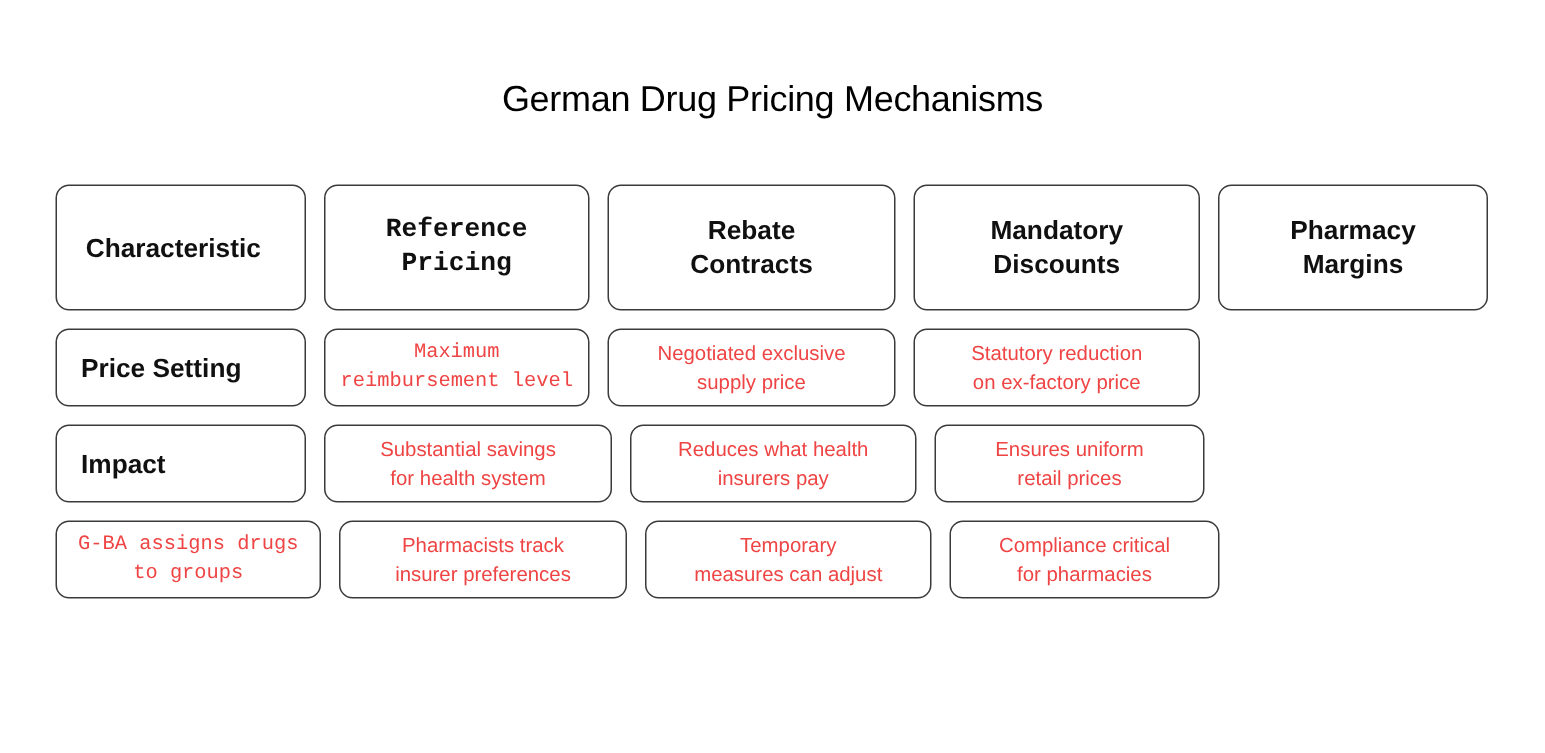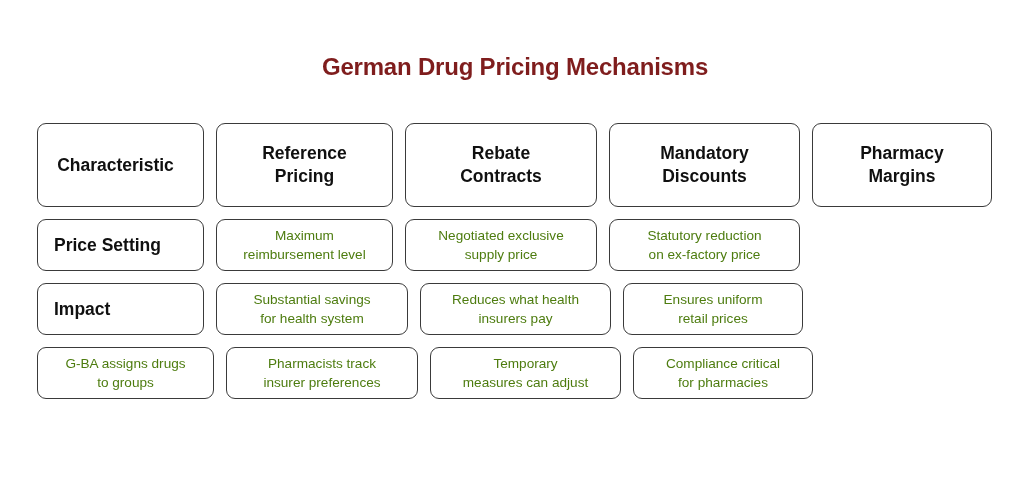--- a/index.html
+++ b/index.html
@@ -20,23 +20,23 @@
     height: 502px;
     box-sizing: border-box;
   }
   .title {
     position: absolute;
     top: 53px;
     left: 0;
     width: 1030px;
     text-align: center;
     font-size: 24px;
-    font-weight: bold;
+    font-weight: normal;
     letter-spacing: -0.2px;
-    color: #7f1d1d;
+    color: #000000;
   }
   .grid {
     position: absolute;
     left: 37px;
     top: 123px;
     width: 955px;
   }
   .row {
     display: flex;
     gap: 12px;
@@ -50,21 +50,21 @@
     border-radius: 9px;
     background: #ffffff;
     display: flex;
     align-items: center;
     justify-content: center;
     text-align: center;
     padding: 4px 10px;
   }
   
   .col-0 { flex: 0 0 167px; }
-  .col-1 { flex: 0 0 177px; }
+  .col-1 { flex: 0 0 177px; font-family: Liberation Mono, monospace; }
   .col-2 { flex: 0 0 192px; }
   .col-3 { flex: 0 0 191px; }
   .col-4 { flex: 0 0 180px; }
 
   .row-header .cell {
     height: 84px;
   }
   .row-body .cell {
     height: 52px;
   }
@@ -91,21 +91,21 @@
   .rowlabel-text {
     font-size: 17.5px;
     font-weight: bold;
     line-height: 22px;
     color: #101010;
   }
   .body-text {
     font-size: 13.6px;
     font-weight: normal;
     line-height: 19.5px;
-    color: #4d7c0f;
+    color: #ef4444;
   }
 </style>
 </head>
 <body>
 
 <div class="page">
 
   <div class="title">German Drug Pricing Mechanisms</div>
 
   <div class="grid">

